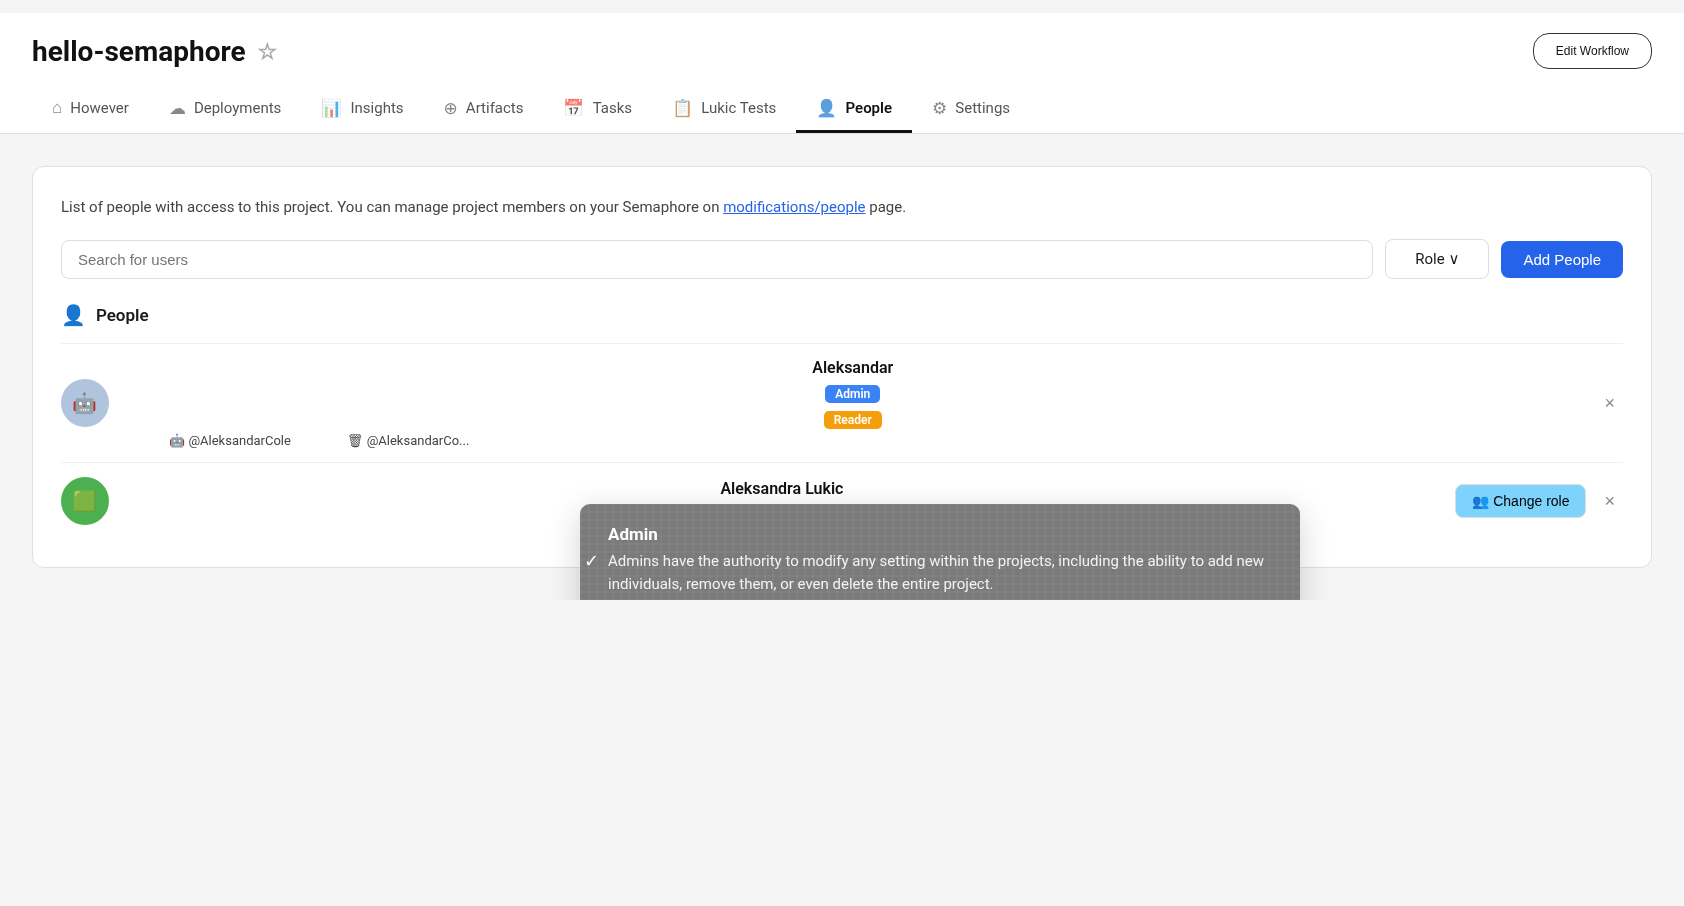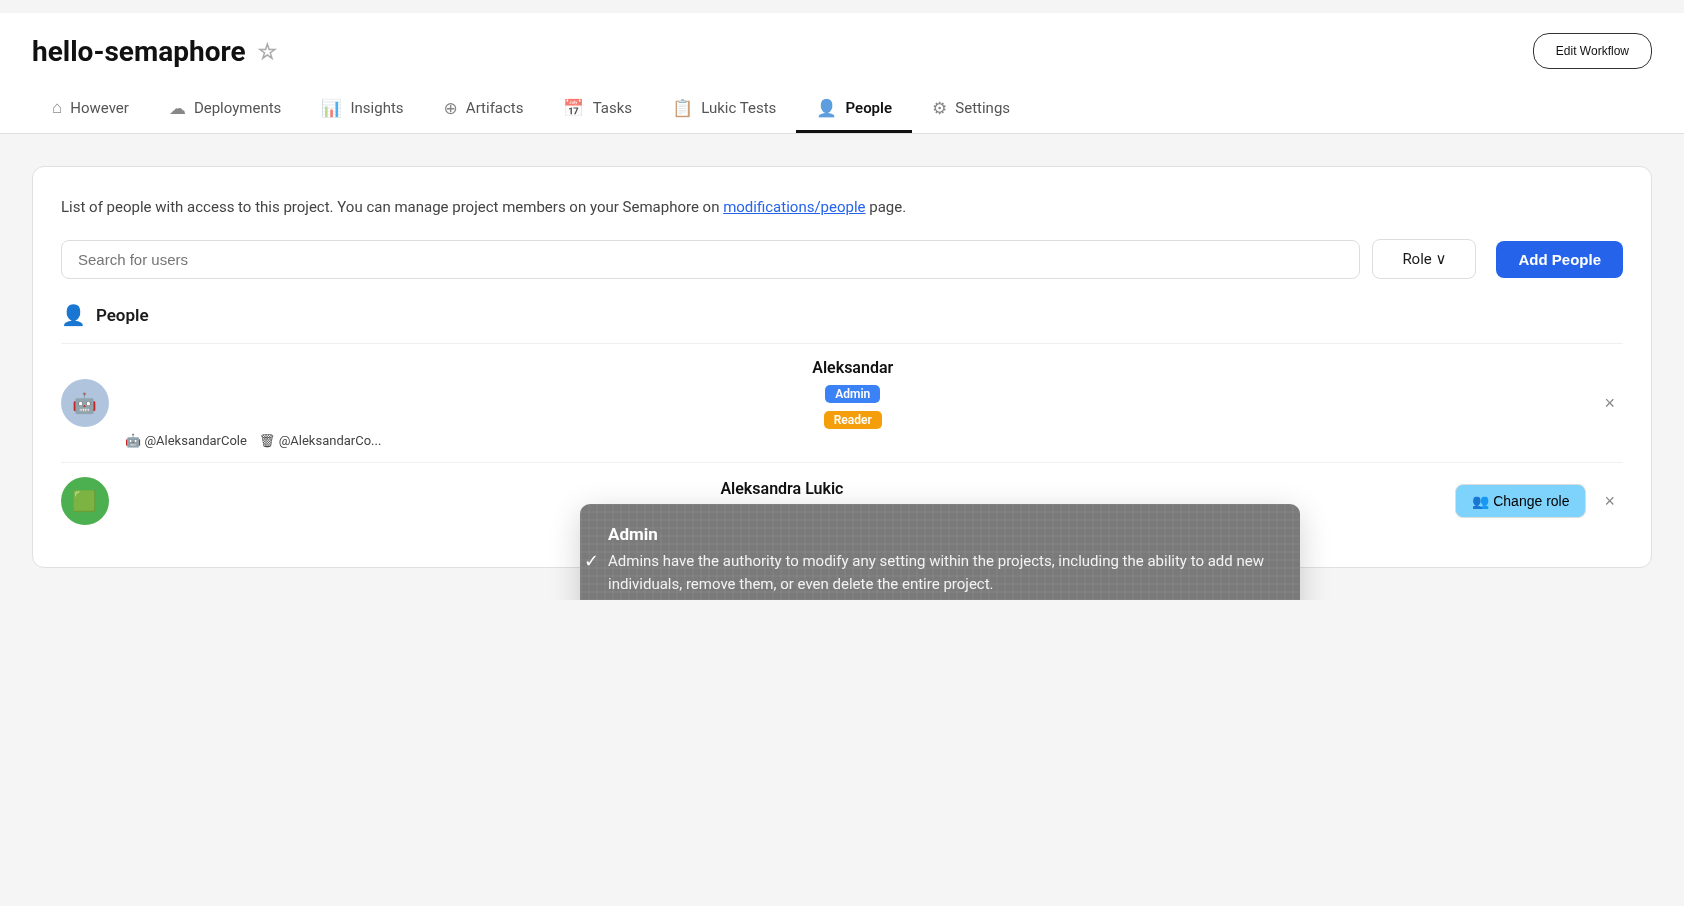--- a/index.html
+++ b/index.html
@@ -178,20 +178,21 @@
       gap: 12px;
       margin-top: 4px;
       font-size: 13px;
       color: #555;
     }
     .person-link {
       display: flex;
       align-items: center;
       gap: 4px;
       color: #444;
+      margin-left: 44px;
     }
     .person-actions {
       display: flex;
       align-items: center;
       gap: 10px;
     }
     .change-role-btn {
       display: flex;
       align-items: center;
       gap: 8px;
@@ -202,23 +203,22 @@
       cursor: pointer;
       background: #7dd3fc;
     }
     .add-people-btn {
       background: #2563eb;
       color: #fff;
       border: none;
       border-radius: 8px;
       padding: 10px 22px;
       font-size: 15px;
-      font-weight: 700;
-      cursor: pointer;
-      margin-left: 8px;
+      font-weight: 400;
+      cursor: pointer;
     }
     .remove-btn {
       background: none;
       border: none;
       font-size: 18px;
       cursor: pointer;
       color: #888;
       padding: 4px 8px;
     }
 

